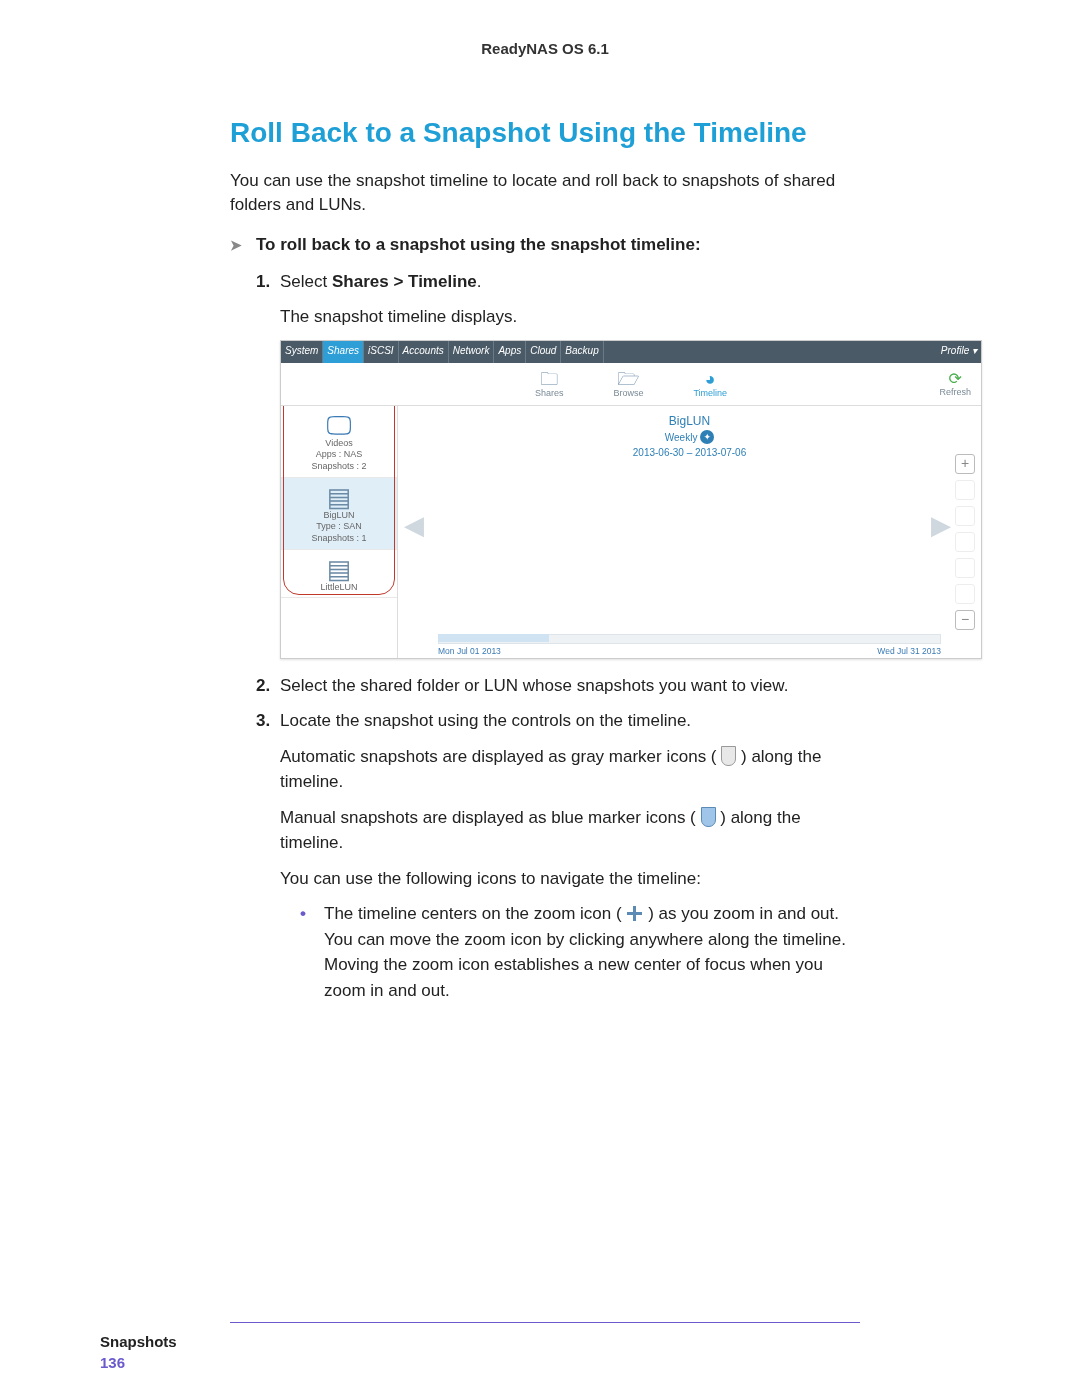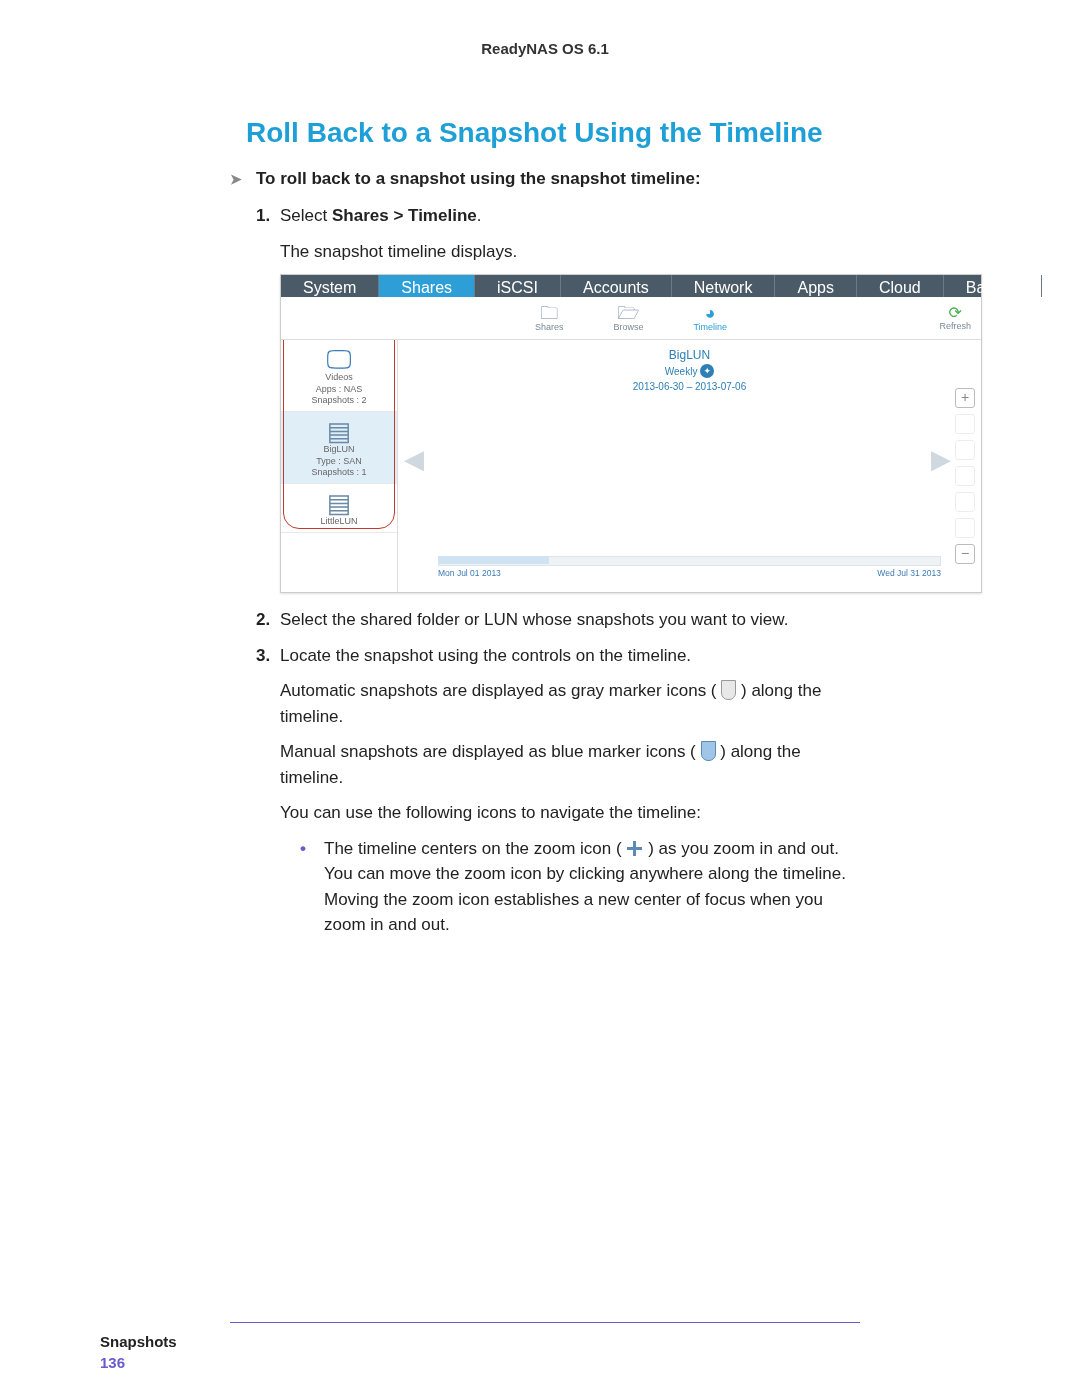--- a/index.html
+++ b/index.html
@@ -21,21 +21,21 @@
     text-align: center;
     font-weight: bold;
     font-size: 15px;
     margin-bottom: 60px;
     color: #333;
   }
   h1.section-title {
     color: #1e9fd6;
     font-size: 28px;
     font-weight: bold;
-    margin: 0 0 20px 16px;
+    margin: 0 0 20px 0;
   }
   p.body-text {
     font-size: 17px;
     line-height: 1.4;
     margin: 0 0 18px 0;
   }
   .proc-heading {
     font-size: 17px;
     font-weight: bold;
     margin: 0 0 14px 0;
@@ -106,23 +106,24 @@
     background: #fff;
     box-shadow: 0 1px 2px rgba(0,0,0,0.12);
   }
   .ss-tabs {
     display: flex;
     background: #4a5a66;
     color: #fff;
     height: 22px;
   }
   .ss-tab {
-    padding: 4px 22px;
+    padding: 4px 4px;
     border-right: 1px solid #6a7a86;
-    font-size: 16px;
+    font-size: 10px;
+    font-style: italic;
   }
   .ss-tab.active { background: #2d9fd6; }
   .ss-tab.profile { margin-left:auto; border:none; }
   .ss-toolbar {
     height: 42px;
     border-bottom: 1px solid #ddd;
     display:flex; align-items:center; justify-content:center; gap:50px;
     color:#7a8a96; font-size:9px;
     position:relative;
   }
@@ -191,21 +192,21 @@
   }
   .tl-zoom::before,.tl-zoom::after{content:"";position:absolute;background:#6a8aa6;}
   .tl-zoom::before{left:5px;top:-3px;width:2px;height:18px;}
   .tl-zoom::after{top:5px;left:-3px;height:2px;width:18px;}
   .tl-days {
     position:absolute; left:0; right:0; top:66px;
     display:flex; justify-content:space-between;
     font-size:8.5px; color:#3a7ab5;
   }
   .ss-scrub {
-    margin:10px 40px 16px 40px; position:relative; height:20px;
+    margin:10px 40px 4px 40px; position:relative; height:20px;
     font-size:8.5px; color:#3a7ab5;
   }
   .ss-scrub-bar { position:absolute; left:0; right:0; top:0; height:8px; background:#eef2f5; border:1px solid #dde4ea;}
   .ss-scrub-fill { position:absolute; left:0; width:22%; top:0; height:8px; background:#cfe3f2;}
   .ss-scrub-l { position:absolute; left:0; top:12px;}
   .ss-scrub-r { position:absolute; right:0; top:12px;}
 
   
   .footer {
     position: absolute;
@@ -221,20 +222,21 @@
   .footer-page { color:#6a5acd; font-weight:bold; font-size:15px; margin-top:4px;}
 </style>
 </head>
 <body>
 
 <div class="page">
   <div class="header-product">ReadyNAS OS 6.1</div>
 
   <h1 class="section-title">Roll Back to a Snapshot Using the Timeline</h1>
 
+  <p class="body-text">You can use the snapshot timeline to locate and roll back to snapshots of shared folders and LUNs.</p>
 
   <p class="proc-heading">To roll back to a snapshot using the snapshot timeline:</p>
 
   <div class="step">
     <div class="step-num">1.</div>
     <div class="step-body">
       <span>Select </span><span class="bold">Shares &gt; Timeline</span><span>.</span>
     </div>
   </div>
   <p class="step-sub">The snapshot timeline displays.</p>

